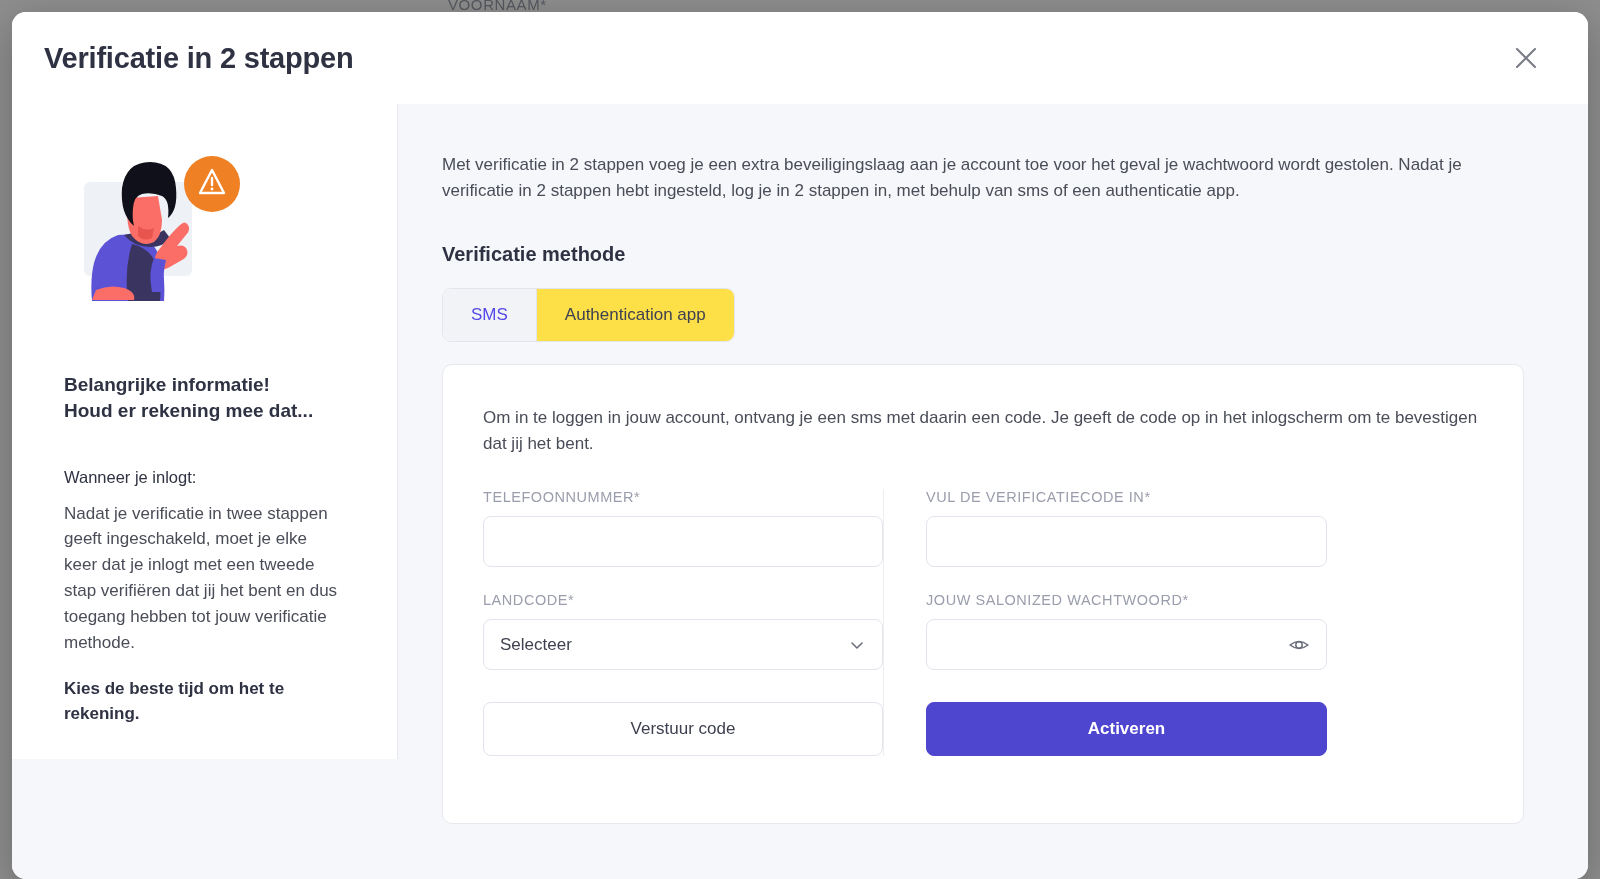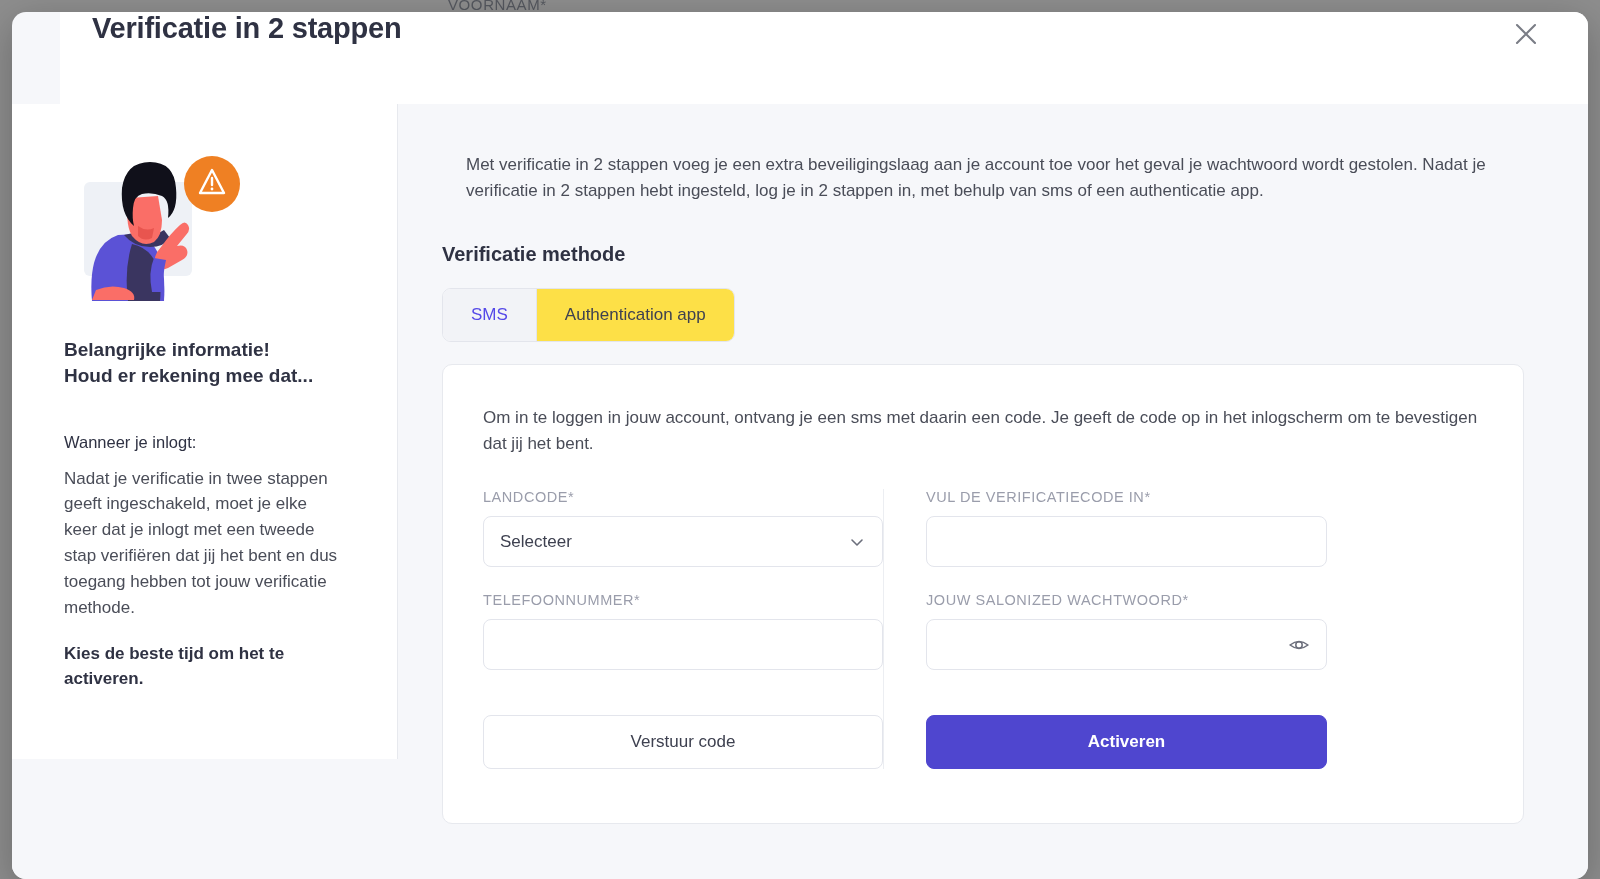--- a/index.html
+++ b/index.html
@@ -44,25 +44,24 @@
     overflow: hidden;
     box-shadow: 0 10px 40px rgba(0,0,0,.25);
     display: flex;
     flex-direction: column;
   }
 
   .modal-header {
     height: 92px;
     background: #ffffff;
     display: flex;
-    align-items: flex-start;
+    align-items: center;
     justify-content: space-between;
     padding: 0 40px 0 32px;
     flex: none;
-    margin-left: 48px;
   }
   .modal-title {
     font-size: 29px;
     font-weight: bold;
     color: #2f3243;
     letter-spacing: -0.2px;
   }
   .close-btn {
     width: 44px;
     height: 44px;
@@ -94,21 +93,21 @@
 
   .illustration {
     width: 190px;
     height: 175px;
     position: relative;
     margin-left: 2px;
     margin-top: 8px;
   }
 
   .sidebar-heading {
-    margin-top: 22px;
+    margin-top: 57px;
     font-size: 19px;
     font-weight: bold;
     line-height: 1.36;
     color: #2f3243;
     max-width: 300px;
   }
 
   .sidebar-subheading {
     margin-top: 44px;
     font-size: 16.5px;
@@ -138,21 +137,20 @@
     flex: 1;
     padding: 48px 46px 0 44px;
     min-width: 0;
   }
 
   .intro {
     font-size: 17px;
     line-height: 1.55;
     color: #4a4d58;
     max-width: 1090px;
-    margin-left: 24px;
   }
 
   .section-title {
     margin-top: 38px;
     font-size: 20px;
     font-weight: bold;
     color: #2f3243;
   }
 
   .tabs {
@@ -243,21 +241,21 @@
   }
   .field-control .eye {
     margin-left: auto;
     display: flex;
     cursor: pointer;
   }
   .field-block { margin-bottom: 0; }
   .field-block + .field-block { margin-top: 25px; }
 
   .btn {
-    margin-top: 45px;
+    margin-top: 32px;
     height: 54px;
     width: 100%;
     border-radius: 8px;
     font-size: 17px;
     font-family: "Liberation Sans", sans-serif;
     display: flex;
     align-items: center;
     justify-content: center;
     cursor: pointer;
   }
@@ -312,21 +310,21 @@
           <circle cx="146" cy="44" r="28" fill="#ef8023"></circle>
           <path d="M146 30 L158 53 L134 53 Z" fill="none" stroke="#ffffff" stroke-width="2.4" stroke-linejoin="round"></path>
           <path d="M146 38 L146 45" stroke="#ffffff" stroke-width="2.4" stroke-linecap="round"></path>
           <circle cx="146" cy="49" r="1.4" fill="#ffffff"></circle>
         </svg>
       </div>
 
       <div class="sidebar-heading">Belangrijke informatie!<br>Houd er rekening mee dat...</div>
       <div class="sidebar-subheading">Wanneer je inlogt:</div>
       <div class="sidebar-paragraph">Nadat je verificatie in twee stappen geeft ingeschakeld, moet je elke keer dat je inlogt met een tweede stap verifiëren dat jij het bent en dus toegang hebben tot jouw verificatie methode.</div>
-      <div class="sidebar-bold">Kies de beste tijd om het te activeren.</div>
+      <div class="sidebar-bold">Kies de beste tijd om het te rekening.</div>
 
     </aside>
 
     <main class="content">
 
       <p class="intro">Met verificatie in 2 stappen voeg je een extra beveiligingslaag aan je account toe voor het geval je wachtwoord wordt gestolen. Nadat je verificatie in 2 stappen hebt ingesteld, log je in 2 stappen in, met behulp van sms of een authenticatie app.</p>
 
       <h2 class="section-title">Verificatie methode</h2>
 
       <div class="tabs">
@@ -334,37 +332,37 @@
         <button class="tab">Authentication app</button>
       </div>
 
       <section class="panel">
 
         <p class="panel-text">Om in te loggen in jouw account, ontvang je een sms met daarin een code. Je geeft de code op in het inlogscherm om te bevestigen dat jij het bent.</p>
 
         <div class="form-grid">
 
           <div class="form-col">
+
+            <div class="field-block">
+              <div class="field-label">TELEFOONNUMMER*</div>
+              <div class="field-control">
+                <span class="value"></span>
+              </div>
+            </div>
 
             <div class="field-block">
               <div class="field-label">LANDCODE*</div>
               <div class="field-control">
                 <span class="value">Selecteer</span>
                 <span class="chevron">
                   <svg width="18" height="18" viewBox="0 0 18 18">
                     <path d="M4 7 L9 12 L14 7" fill="none" stroke="#6c6f7c" stroke-width="1.6" stroke-linecap="round" stroke-linejoin="round"></path>
                   </svg>
                 </span>
-              </div>
-            </div>
-
-            <div class="field-block">
-              <div class="field-label">TELEFOONNUMMER*</div>
-              <div class="field-control">
-                <span class="value"></span>
               </div>
             </div>
 
             <button class="btn btn-outline">Verstuur code</button>
 
           </div>
 
           <div class="form-col right">
 
             <div class="field-block">

